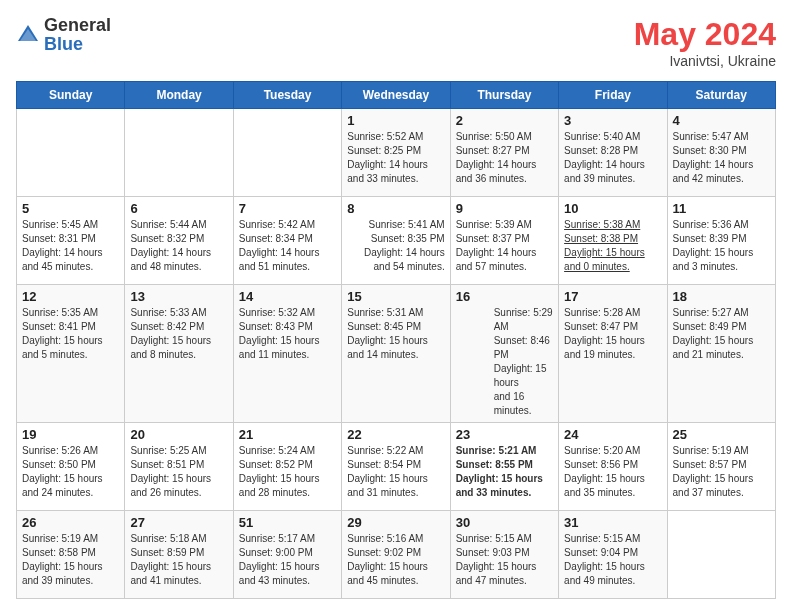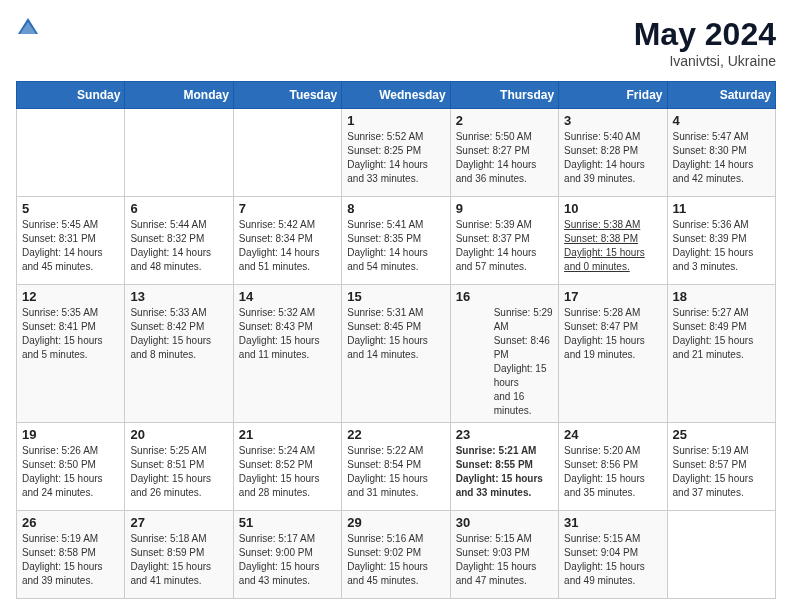--- a/index.html
+++ b/index.html
@@ -36,39 +36,39 @@
     .logo-icon {
       width: 24px;
       height: 24px;
     }
     .title-block {
       text-align: right;
     }
     .title-month {
       font-size: 32px;
       font-weight: bold;
-      color: #0f172a;
+      color: #ef4444;
       margin-left: 16px;
     }
     .title-location {
       font-size: 14px;
       color: #444;
     }
     table {
       width: 100%;
       border-collapse: collapse;
       table-layout: fixed;
     }
     thead tr th {
       background-color: #2a6ebb;
       color: #fff;
       font-size: 12px;
       font-weight: bold;
       padding: 6px 4px;
-      text-align: right;
+      text-align: center;
       border: 1px solid #1a5aab;
     }
     tbody tr td {
       border: 1px solid #ccc;
       vertical-align: top;
       padding: 4px 5px;
       font-size: 10px;
       color: #222;
       height: 88px;
       background: #fff;
@@ -95,20 +95,24 @@
 </head>
 <body>
 
 <div class="header">
   <div class="logo">
     <div class="logo-icon">
       <svg viewBox="0 0 24 24" xmlns="http://www.w3.org/2000/svg">
         <polygon points="12,2 22,18 2,18" fill="#2a6ebb"></polygon>
         <polygon points="12,6 20,18 4,18" fill="#fff" opacity="0.3"></polygon>
       </svg>
+    </div>
+    <div>
+      <span class="logo-text-general">General</span><br>
+      <span class="logo-text-blue">Blue</span>
     </div>
   </div>
   <div class="title-block">
     <div class="title-month">May 2024</div>
     <div class="title-location">Ivanivtsi, Ukraine</div>
   </div>
 </div>
 
 <table>
   <thead>
@@ -173,21 +177,21 @@
         </td>
         <td>
           <span class="day-number">7</span>
           <div class="day-info" style="white-space: pre-line;">Sunrise: 5:42 AM
 Sunset: 8:34 PM
 Daylight: 14 hours
 and 51 minutes.</div>
         </td>
         <td>
           <span class="day-number">8</span>
-          <div class="day-info" style="white-space: pre-line;">Sunrise: 5:41 AM
+          <div class="day-info" style="white-space: pre-line; text-align: right;">Sunrise: 5:41 AM
 Sunset: 8:35 PM
 Daylight: 14 hours
 and 54 minutes.</div>
         </td>
         <td>
           <span class="day-number">9</span>
           <div class="day-info" style="white-space: pre-line;">Sunrise: 5:39 AM
 Sunset: 8:37 PM
 Daylight: 14 hours
 and 57 minutes.</div>

